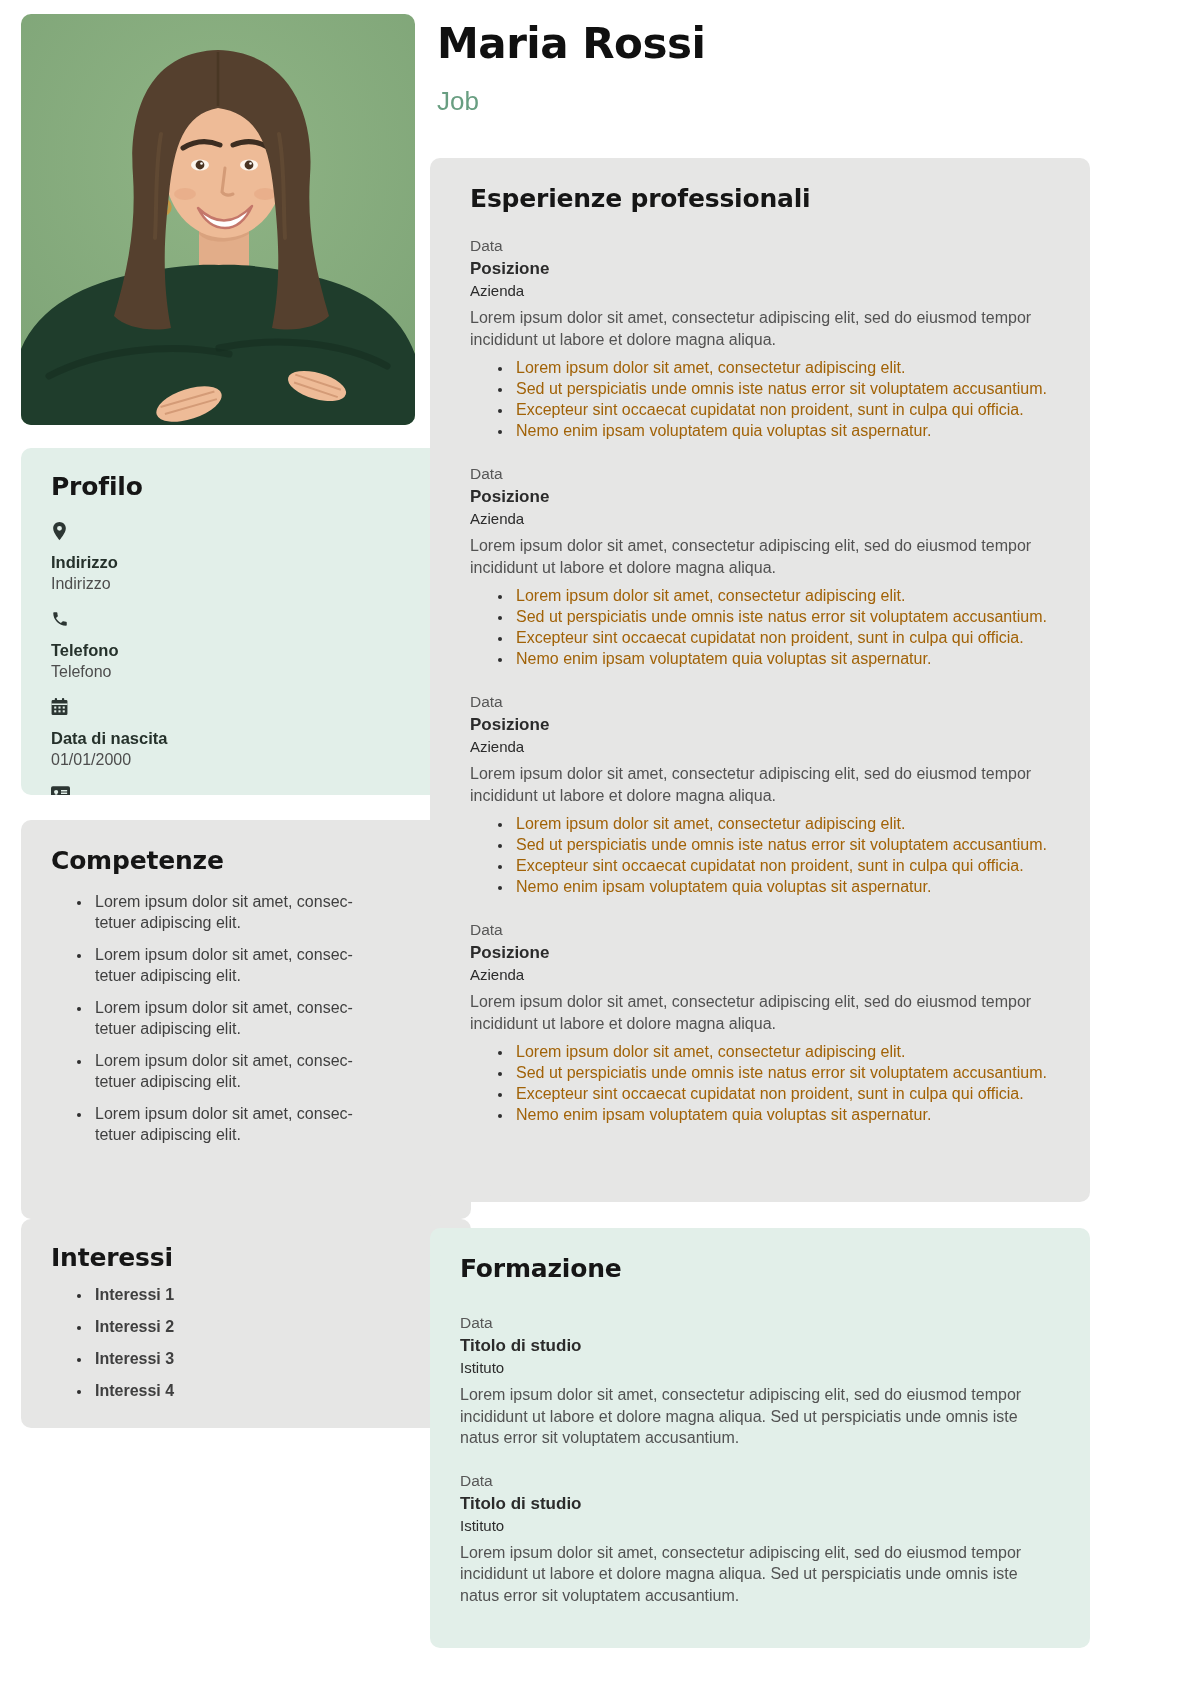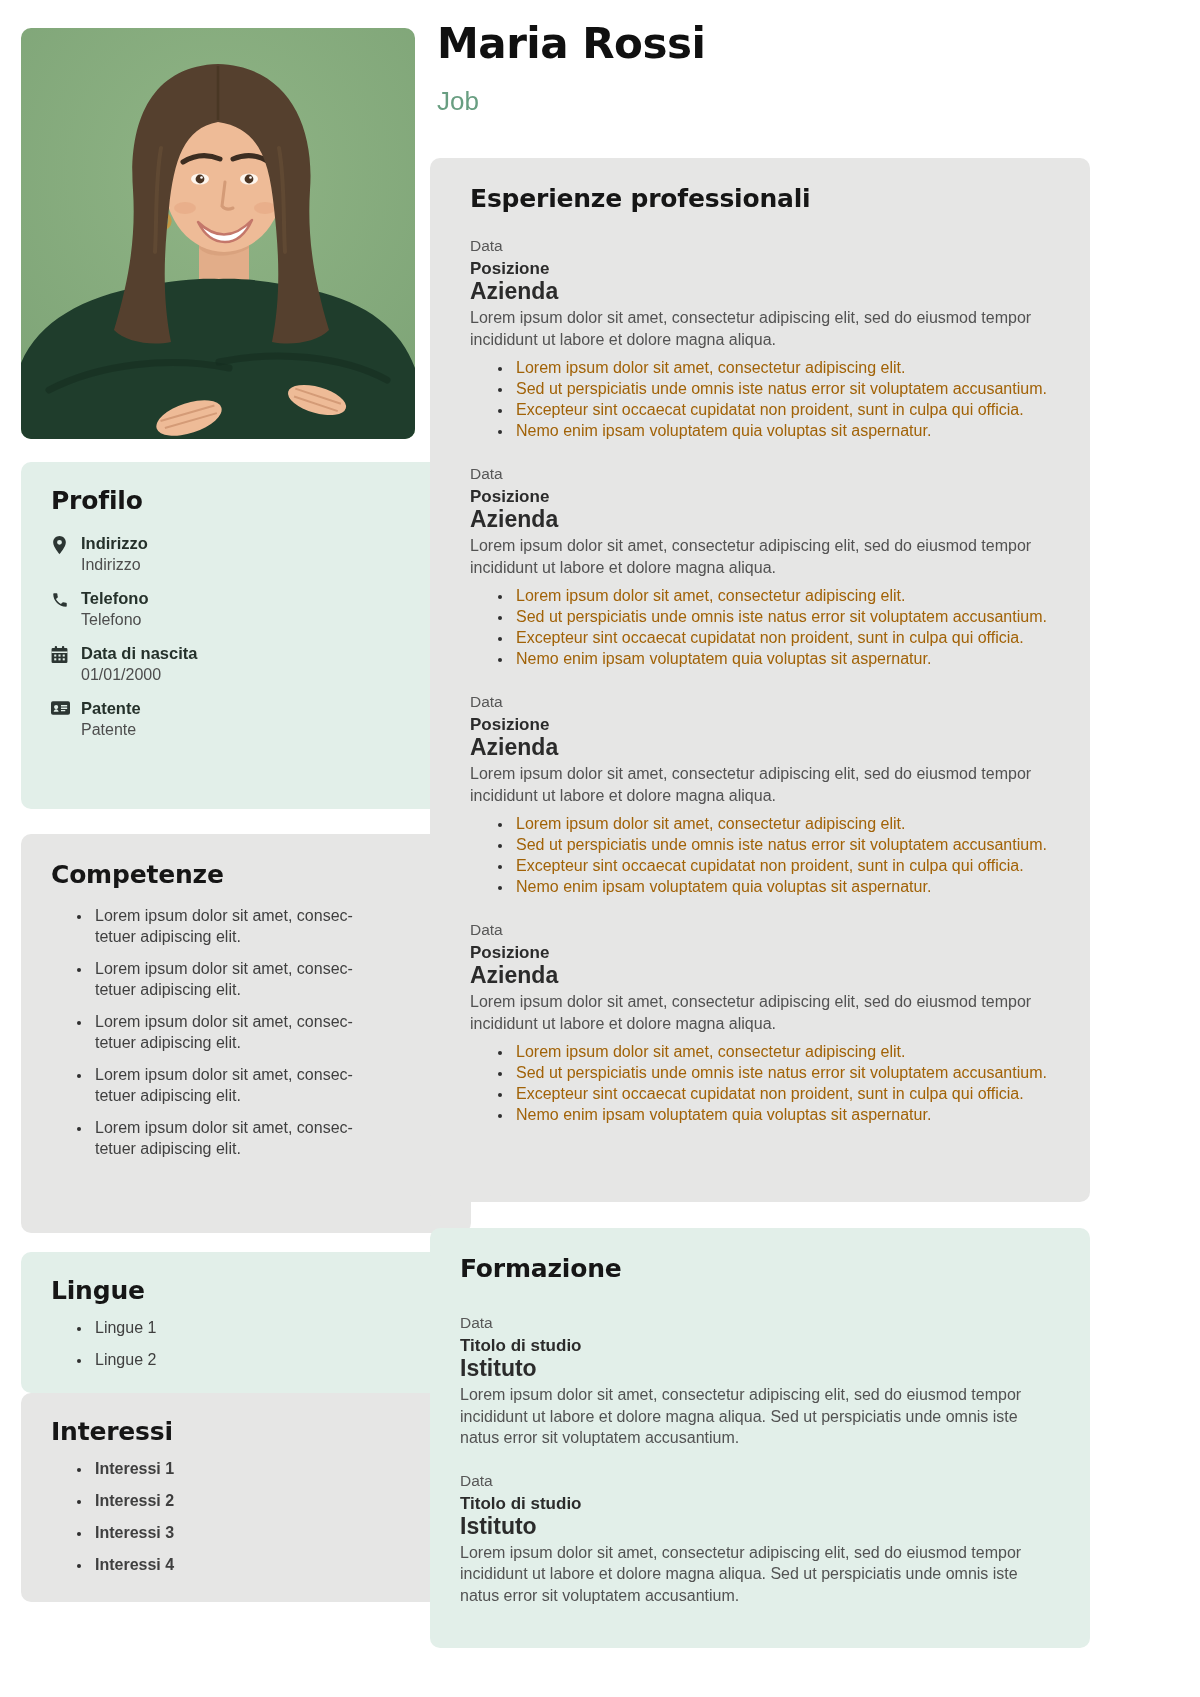--- a/index.html
+++ b/index.html
@@ -1,36 +1,36 @@
 <!DOCTYPE html>
 <html><head>
 <meta charset="utf-8">
 <style>
   html,body{margin:0;padding:0;background:#ffffff;}
   body{font-family:"Liberation Sans", sans-serif;-webkit-font-smoothing:antialiased;}
   .page{position:relative;width:1200px;height:1697px;background:#ffffff;overflow:hidden;}
 
   
-  .col-left{position:absolute;left:21px;top:28px;width:450px;}
+  .col-left{position:absolute;left:21px;top:14px;width:450px;}
   .col-right{position:absolute;left:430px;top:14px;width:660px;}
 
   
   .photo{width:394px;height:411px;border-radius:10px;overflow:hidden;display:block;}
   .photo svg{display:block;}
 
   
   .panel{border-radius:10px;box-sizing:border-box;overflow:hidden;}
   .panel.mint{background:#e2efe9;}
   .panel.gray{background:#e6e6e5;}
   .panel-title{font-family:"DejaVu Sans", sans-serif;font-weight:700;font-size:25px;color:#161616;letter-spacing:-.2px;}
 
   
   .profile-panel{margin-top:23px;height:347px;padding:24px 30px 0 30px;}
   .profile-panel .panel-title{margin-bottom:18px;}
-  .p-item{display:flex;align-items:flex-start;margin-bottom:13px;}
+  .p-item{display:flex;align-items:flex-start;margin-bottom:13px;flex-direction:column;}
   .p-icon{flex:0 0 30px;width:30px;padding-top:3px;color:#2c3633;}
   .p-icon svg{display:block;}
   .p-label{font-size:16.5px;font-weight:700;color:#25312b;line-height:21px;}
   .p-value{font-size:16px;color:#4d4d4d;line-height:21px;}
 
   .skills-panel{margin-top:25px;height:399px;padding:26px 28px 0 30px;}
   .skills-panel .panel-title{margin-bottom:16px;}
   ul.dotlist{list-style:disc;margin:0;padding-left:41px;}
   ul.dotlist li{font-size:16px;color:#3f3f3f;line-height:21px;padding-left:3px;}
   ul.dotlist li::marker{color:#2f2f2f;font-size:13px;}
@@ -50,21 +50,21 @@
   .name{font-family:"DejaVu Sans", sans-serif;font-weight:700;font-size:42px;line-height:48px;color:#101010;letter-spacing:-.5px;padding-top:6px;}
   .job{font-size:26px;line-height:34px;color:#689e81;margin-top:16px;font-weight:500;}
 
   
   .exp-panel{height:1044px;padding:26px 30px 0 40px;}
   .exp-panel .panel-title{margin-bottom:14px;}
   .entry{margin-top:23px;}
   .entry:first-of-type{margin-top:0;}
   .e-date{font-size:15.5px;color:#575757;line-height:19px;}
   .e-pos{font-size:17px;font-weight:700;color:#2b2b2b;line-height:22px;margin-top:3px;}
-  .e-comp{font-size:23px;font-weight:700;color:#2b2b2b;line-height:22px;}
+  .e-comp{font-size:15px;font-weight:400;color:#2b2b2b;line-height:22px;}
   .e-sum{font-size:16px;color:#525252;line-height:21.5px;margin-top:5px;max-width:660px;}
   .entry ul.dotlist{margin-top:7px;padding-left:43px;}
   .entry ul.dotlist li{line-height:21px;color:#a16207;}
 
   
   .edu-panel{margin-top:26px;height:420px;padding:26px 30px 0 30px;}
   .edu-panel .panel-title{margin-bottom:30px;}
   .edu-entry{margin-top:22px;}
   .edu-entry:first-of-type{margin-top:0;}
   .ed-sum{font-size:16px;color:#525252;line-height:21.5px;margin-top:5px;max-width:640px;}
@@ -211,27 +211,20 @@
 tetuer adipiscing elit.</span></li>
         <li><span class="skill-text">Lorem ipsum dolor sit amet, consec-
 tetuer adipiscing elit.</span></li>
         <li><span class="skill-text">Lorem ipsum dolor sit amet, consec-
 tetuer adipiscing elit.</span></li>
         <li><span class="skill-text">Lorem ipsum dolor sit amet, consec-
 tetuer adipiscing elit.</span></li>
       </ul>
     </div>
 
-    <div class="panel mint lang-panel">
-      <div class="panel-title">Lingue</div>
-      <ul class="dotlist">
-        <li>Lingue 1</li>
-        <li>Lingue 2</li>
-      </ul>
-    </div>
 
     <div class="panel gray interests-panel">
       <div class="panel-title">Interessi</div>
       <ul class="dotlist">
         <li>Interessi 1</li>
         <li>Interessi 2</li>
         <li>Interessi 3</li>
         <li>Interessi 4</li>
       </ul>
     </div>

